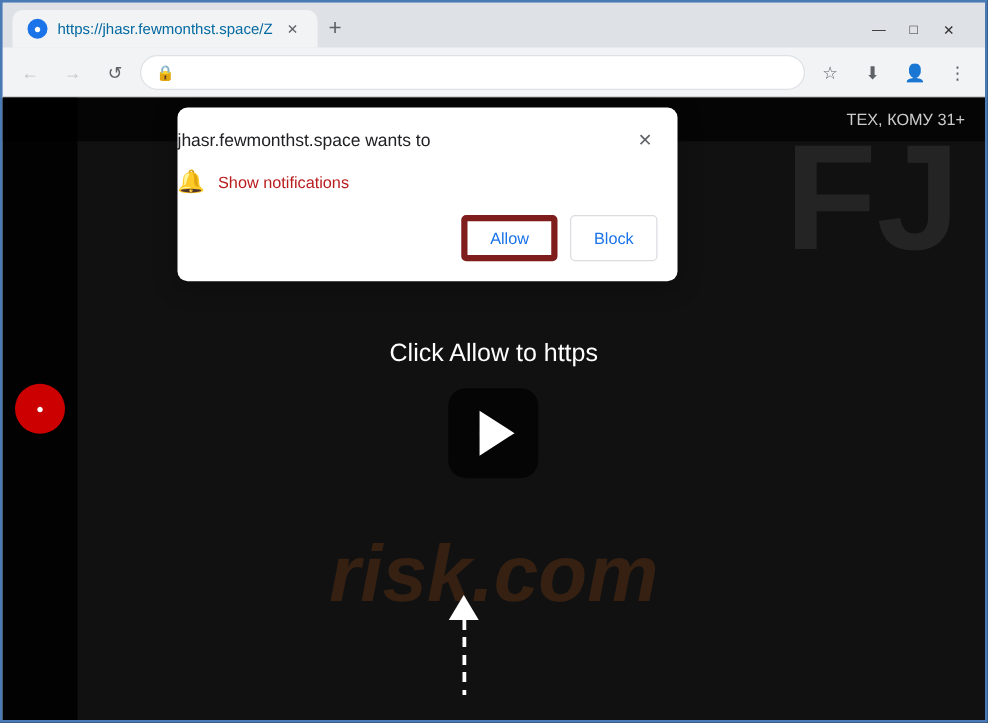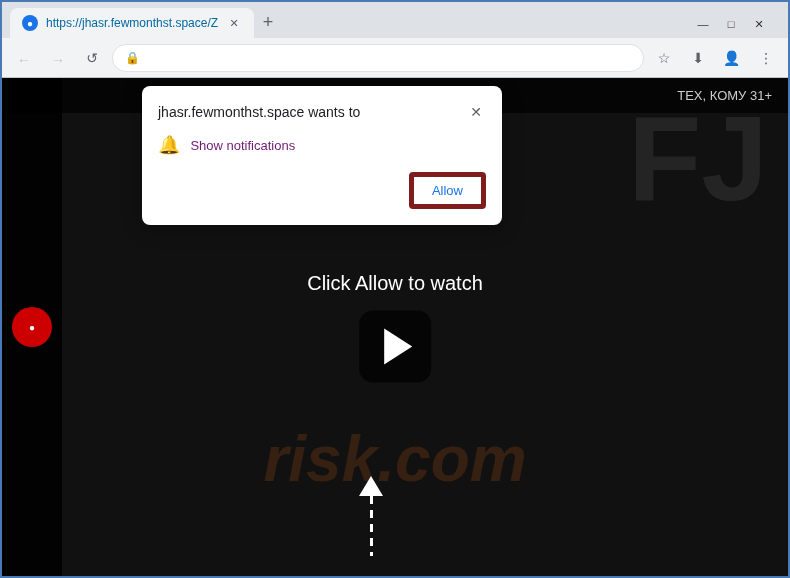--- a/index.html
+++ b/index.html
@@ -283,25 +283,25 @@
         transparent 8px,
         transparent 14px
       );
     }
 
     
     .notification-popup {
       position: absolute;
       top: 8px;
       left: 140px;
-      width: 360px;
+      width: 400px;
       background: white;
       border-radius: 8px;
       box-shadow: 0 4px 20px rgba(0,0,0,0.3);
-      padding: 16px 16px 16px 16px;
+      padding: 16px 16px 16px 0;
       z-index: 100;
     }
 
     .popup-header {
       display: flex;
       align-items: center;
       justify-content: space-between;
       margin-bottom: 12px;
     }
 
@@ -330,21 +330,21 @@
       margin-bottom: 16px;
     }
 
     .bell-icon {
       font-size: 18px;
       color: #5f6368;
     }
 
     .popup-notification-text {
       font-size: 13px;
-      color: #701a75;
+      color: #b91c1c;
       font-family: Arial, sans-serif;
     }
 
     .popup-buttons {
       display: flex;
       justify-content: flex-end;
       gap: 10px;
     }
 
     .btn-allow {
@@ -458,21 +458,21 @@
         </div>
       </div>
 
       <div class="big-logo">FJ</div>
 
       <div class="watermark">
         <span class="watermark-text">risk.com</span>
       </div>
 
       <div class="play-area">
-        <span class="click-allow-text">Click Allow to watch</span>
+        <span class="click-allow-text">Click Allow to https</span>
         <div class="play-button">
           <div class="play-icon-triangle"></div>
         </div>
       </div>
 
       <div class="arrow-up-container">
         <div class="arrow-head"></div>
         <div class="arrow-dashed-line"></div>
       </div>
     </div>
@@ -481,16 +481,17 @@
       <div class="popup-header">
         <span class="popup-title">jhasr.fewmonthst.space wants to</span>
         <div class="popup-close">✕</div>
       </div>
       <div class="popup-notification-row">
         <span class="bell-icon">🔔</span>
         <span class="popup-notification-text">Show notifications</span>
       </div>
       <div class="popup-buttons">
         <button class="btn-allow">Allow</button>
+        <button class="btn-block">Block</button>
       </div>
     </div>
   </div>
 </div>
 
 </body></html>

